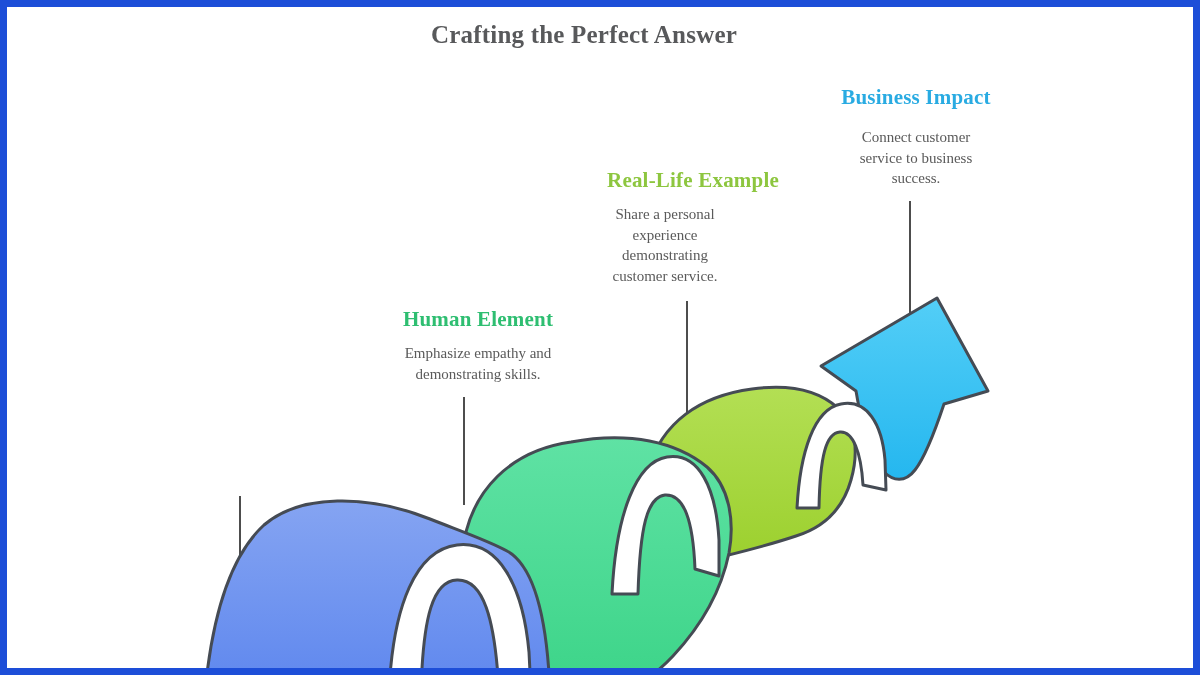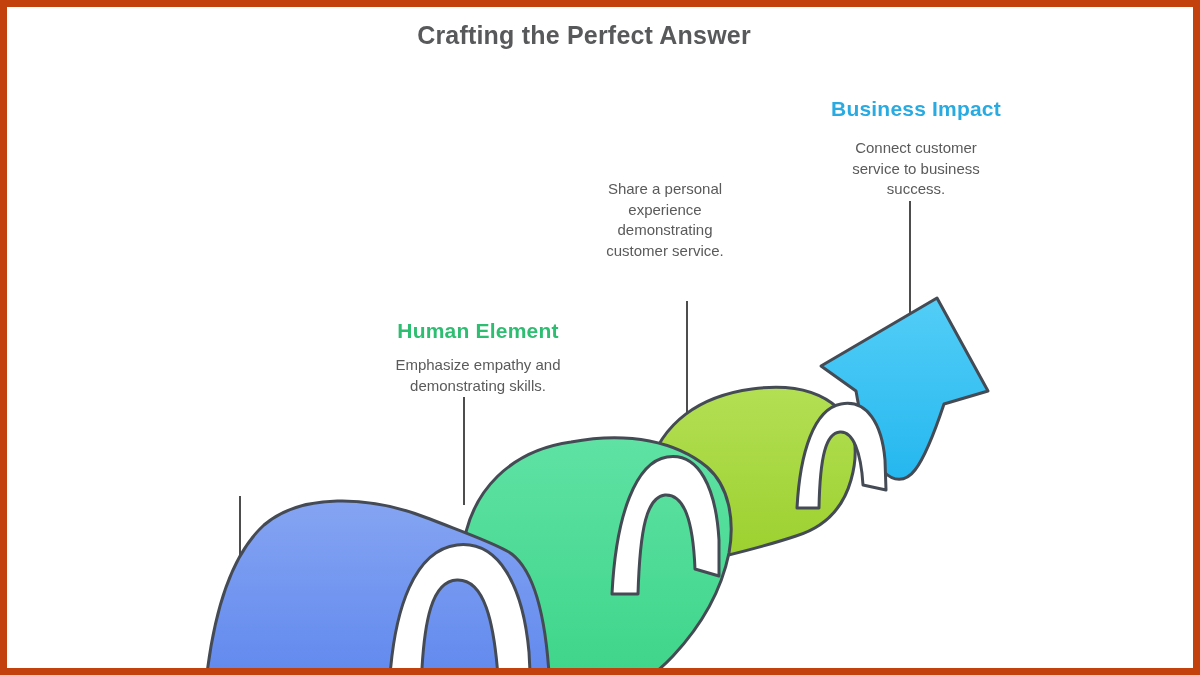--- a/index.html
+++ b/index.html
@@ -1,31 +1,31 @@
 <!DOCTYPE html>
 <html><head>
 <meta charset="utf-8">
 <style>
   html,body { margin:0; padding:0; background:#e8e8e8; }
   .frame {
     position:relative;
     width:1200px; height:675px;
     box-sizing:border-box;
     background:#ffffff;
-    border:7px solid #c2410c;
+    border:7px solid #1d4ed8;
     overflow:hidden;
-    font-family:Liberation Sans, sans-serif;
+    font-family:Liberation Serif, serif;
   }
   .ribbon-svg { position:absolute; left:-7px; top:-7px; width:1200px; height:675px; }
   .diagram-title {
     position:absolute; left:277px; top:14px; width:600px;
     text-align:center; font-size:25px; font-weight:700; letter-spacing:0.2px;
   }
   .step { position:absolute; text-align:center; }
-  .step h2 { margin:12px; font-size:21px; font-weight:700; letter-spacing:0.2px; }
+  .step h2 { margin:0; font-size:21px; font-weight:700; letter-spacing:0.2px; }
   .step p  { margin:11px auto 0; font-size:15px; line-height:1.38; font-weight:400; }
   .step-1 { left:129px; top:368px; width:224px; }
   .step-1 p { width:162px; }
   .step-2 { left:356px; top:300px; width:230px; }
   .step-2 p { width:212px; }
   .step-3 { left:586px; top:161px; width:200px; }
   .step-3 p { width:132px; }
   .step-4 { left:802px; top:78px; width:214px; }
   .step-4 p { width:152px; }
 </style>
@@ -115,20 +115,21 @@
 
   <div class="diagram-title" style="color: rgb(88, 89, 91);">Crafting the Perfect Answer</div>
 
 
   <div class="step step-2">
     <h2 style="color: rgb(46, 190, 113);">Human Element</h2>
     <p style="color: rgb(90, 90, 90);">Emphasize empathy and demonstrating skills.</p>
   </div>
 
   <div class="step step-3">
+    <h2 style="color: rgb(141, 198, 63);">Real-Life Example</h2>
     <p style="color: rgb(90, 90, 90); margin-left: 6px;">Share a personal experience demonstrating customer service.</p>
   </div>
 
   <div class="step step-4">
     <h2 style="color: rgb(41, 171, 226);">Business Impact</h2>
     <p style="color: rgb(90, 90, 90); margin-top: 17px;">Connect customer service to business success.</p>
   </div>
 
 </div>
 

